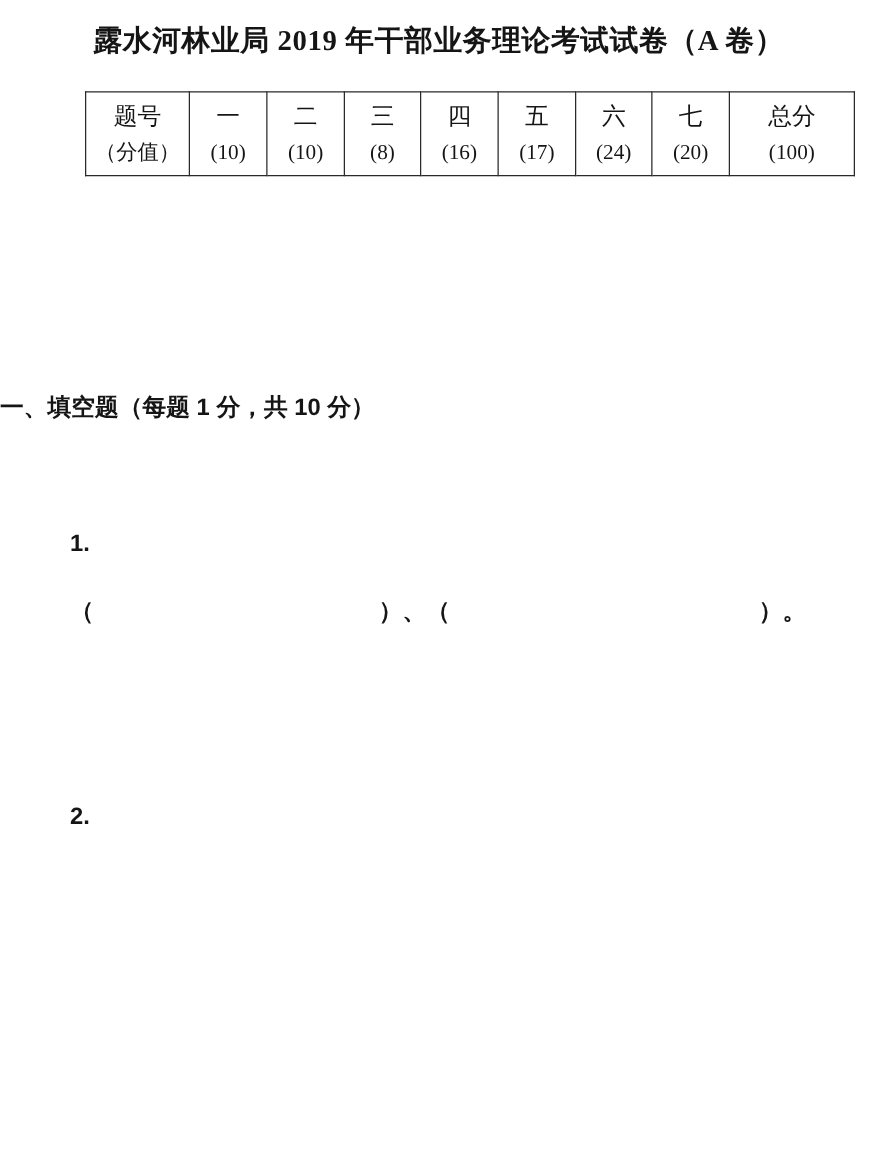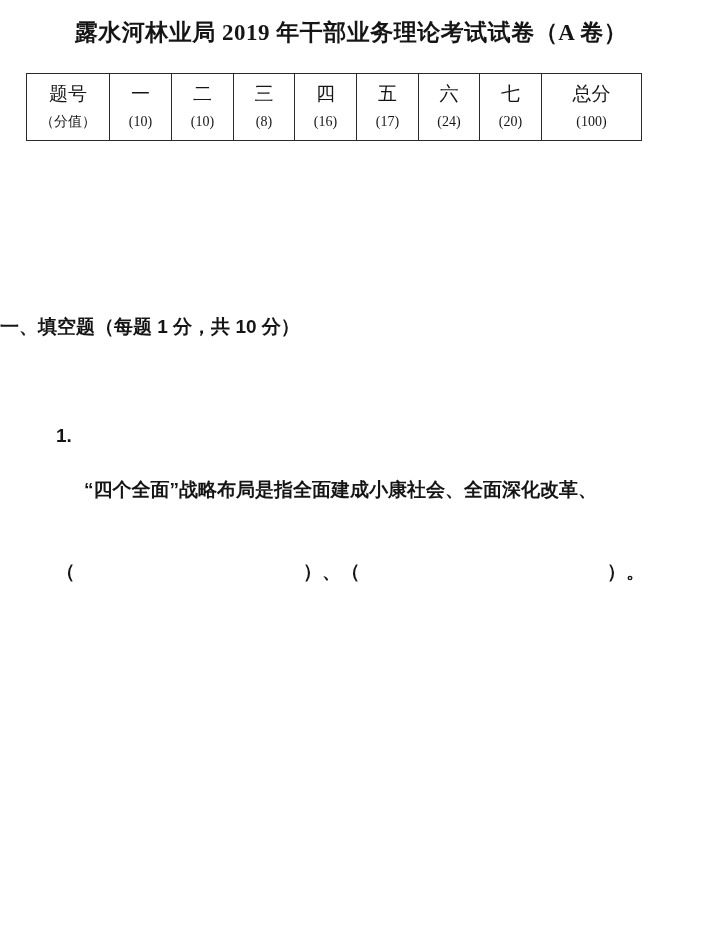--- a/index.html
+++ b/index.html
@@ -23,34 +23,34 @@
     text-align: center;
     font-family: "Liberation Serif", "DejaVu Serif", serif;
     font-size: 23px;
     line-height: 34px;
     font-weight: 700;
     letter-spacing: 0.5px;
   }
   
   table.score-table {
     border-collapse: collapse;
-    margin: 23px 0 0 26px;
+    margin: 23px 0 0 68px;
     table-layout: fixed;
     font-family: "Liberation Serif", "DejaVu Serif", serif;
   }
   table.score-table td {
     border: 1.5px solid #2a2a2a;
     text-align: center;
     vertical-align: middle;
     padding: 0;
   }
   td.hdr-cell { height: 66px; }
   td.score-cell { height: 31px; }
   .cell-line1 { font-size: 19px; line-height: 30px; }
-  .cell-line2 { font-size: 14px; line-height: 26px; }
+  .cell-line2 { font-size: 17px; line-height: 26px; }
   .row-label { font-size: 19px; }
   
   .content {
     margin-top: 9px;
     font-size: 19px;
     line-height: 27.2px;
     font-weight: 600;
     white-space: pre;
   }
   .section-heading {
@@ -129,21 +129,20 @@
 
   <div class="content">
 
     
     <div class="section section-1">
       <div class="section-heading">一、填空题（每题 1 分，共 10 分）</div>
 
       <div class="question">
         <span class="qnum">1.</span>
         <div class="qbody">
-          <div class="qline">“四个全面”战略布局是指全面建成小康社会、全面深化改革、</div>
           <div class="qline outdent">（　　　　　　　　　　　　）、（　　　　　　　　　　　　　）。</div>
         </div>
       </div>
 
       <div class="question">
         <span class="qnum">2.</span>
         <div class="qbody">
           <div class="qline close-right">）。</div>
         </div>
       </div>

